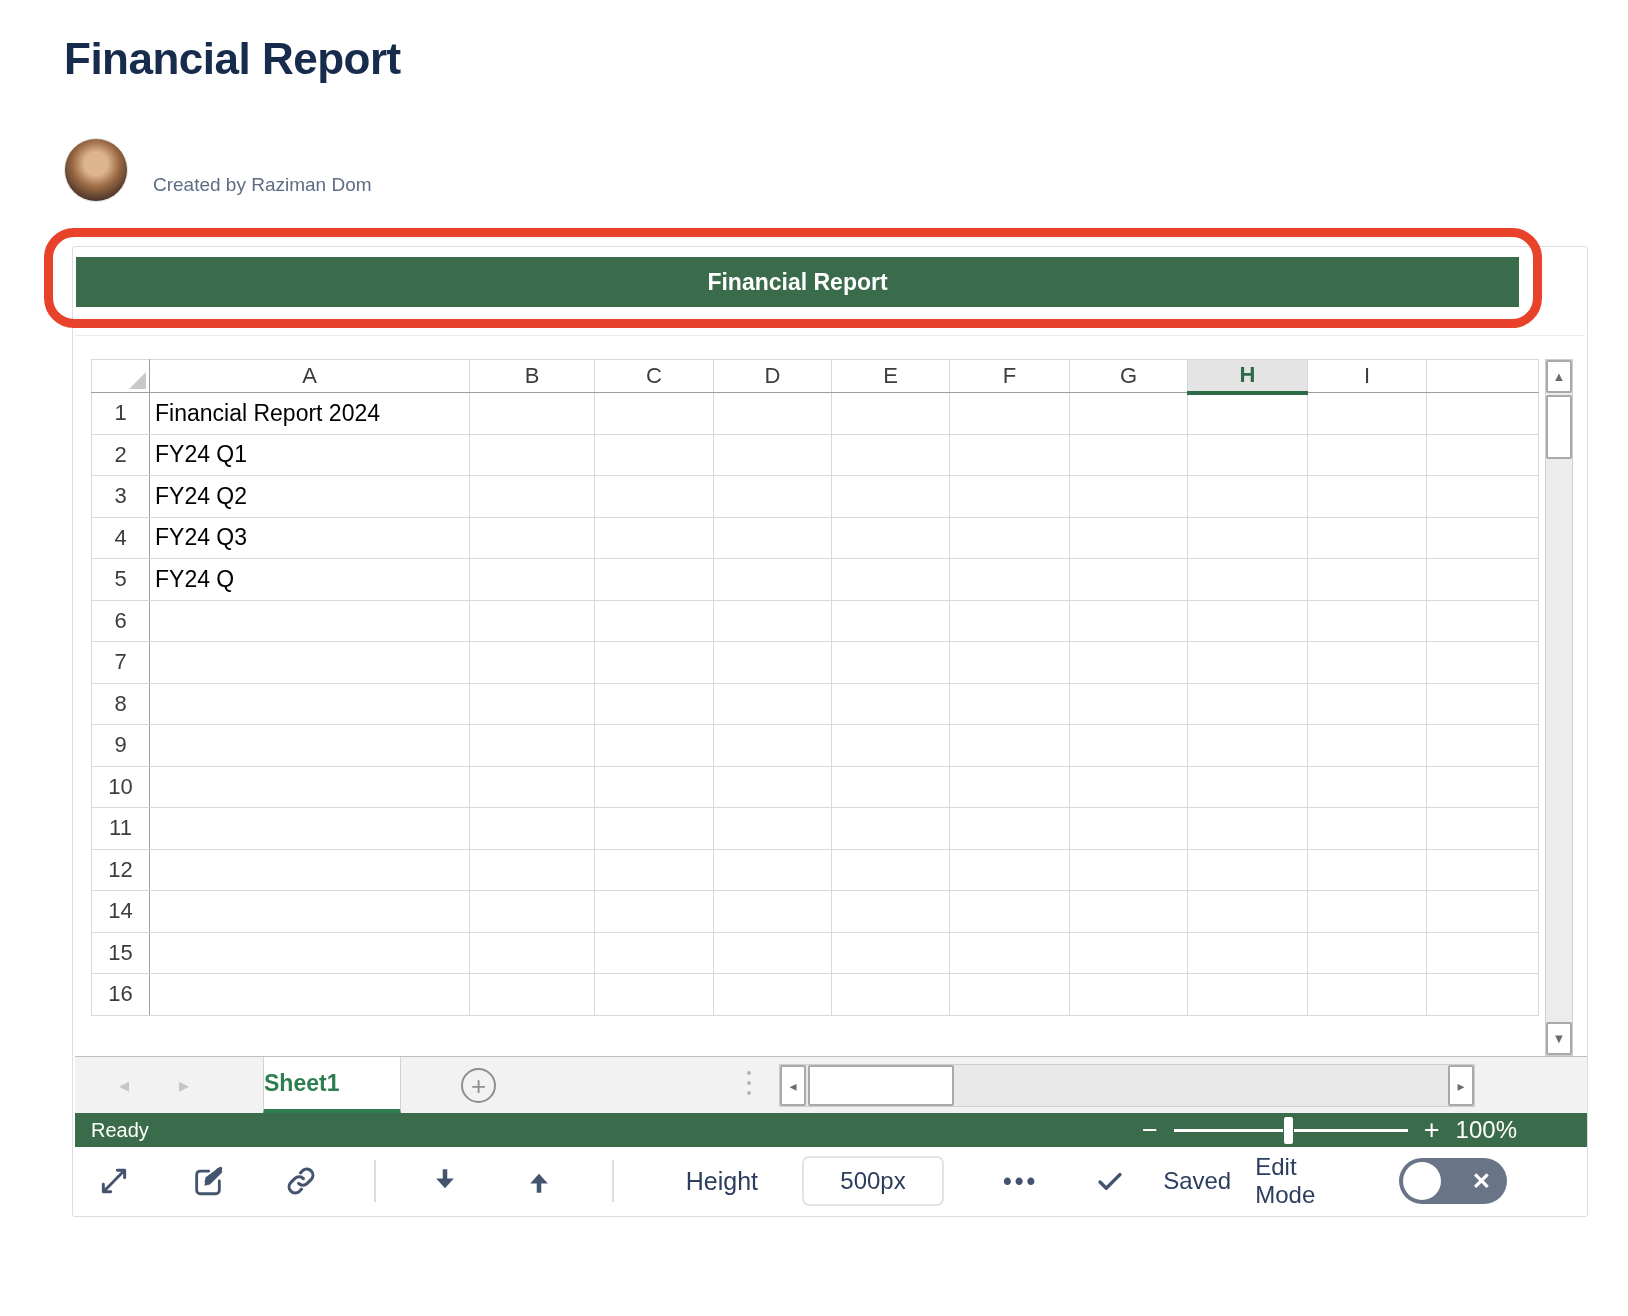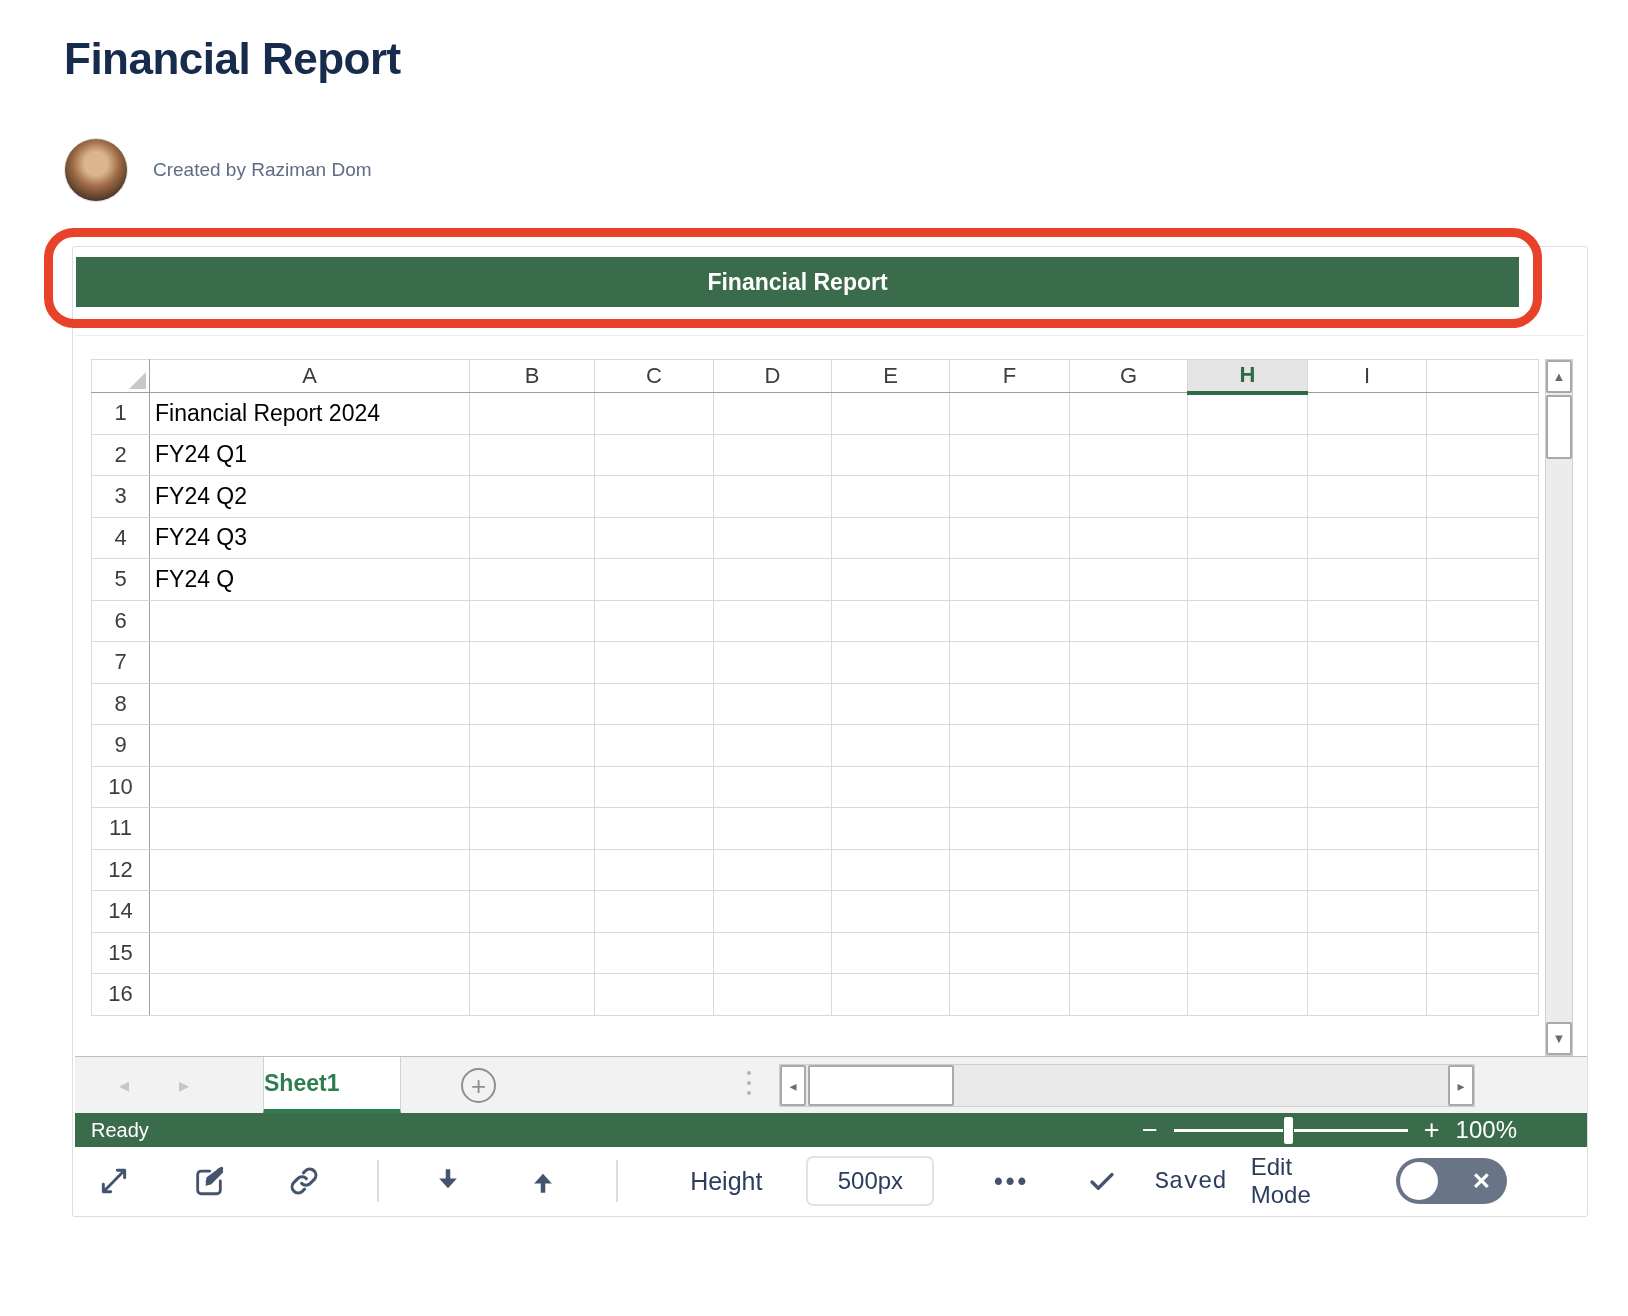--- a/index.html
+++ b/index.html
@@ -3,21 +3,21 @@
 <meta charset="utf-8">
 <style>
   * { margin:0; padding:0; box-sizing:border-box; }
   html,body { background:#ffffff; }
   body { width:1628px; height:1316px; font-family:"Liberation Sans", sans-serif; position:relative; }
   .page { position:relative; width:1628px; height:1316px; background:#fff; overflow:hidden; }
 
   
   .page-title { position:absolute; left:64px; top:34px; font-size:44px; font-weight:600;
     color:#172B4D; letter-spacing:-0.5px; }
-  .byline { position:absolute; left:64px; top:138px; display:flex; align-items:center; gap:25px; }
+  .byline { position:absolute; left:64px; top:138px; display:flex; align-items:flex-end; gap:25px; }
   .avatar { width:64px; height:64px; border-radius:50%; flex:0 0 64px; border:1px solid #e0e0e0;
     background: radial-gradient(circle at 50% 40%, #dcb58d 0 24%, #9c6a44 48%, #53392c 74%, #2e241f 100%); }
   .byline-text { font-size:19px; color:#5E6C84; line-height:34px; }
   .byline-row2 span { margin-right:8px; }
   .byline-row2 .dot { font-size:14px; position:relative; top:-2px; }
 
   
   .annotation { position:absolute; left:44px; top:228px; width:1498px; height:100px;
     border:9px solid #E8432A; border-radius:30px; z-index:6; pointer-events:none; }
 
@@ -93,27 +93,27 @@
   .zlevel { font-size:24px; }
 
   
   .bottom-toolbar { position:absolute; left:2px; top:900px; width:1512px; height:68px;
     display:flex; align-items:center; padding:0 80px 0 18px;gap:24px; }
   .tb { width:44px; height:44px; display:flex; align-items:center; justify-content:center;
     background:none; border:none; margin-right:28px; cursor:pointer; }
   .tb svg { display:block; }
   .divider { width:2px; height:42px; background:#d8dde3; margin:0 24px 0 0; }
   .h-label { font-size:25px; color:#2c3e5d; margin:0 20px 0 24px; }
-  .h-input { width:128px; height:50px; border:2px solid #dfe3e8; border-radius:7px;
+  .h-input { width:142px; height:50px; border:2px solid #dfe3e8; border-radius:7px;
     font-family:"Liberation Sans", sans-serif; font-size:24px; color:#2c3e5d; text-align:center; outline:none; }
   .tb.more { margin-left:26px; margin-right:0; width:56px; }
   .more span { color:#44546E; font-size:25px; letter-spacing:3px; font-weight:700; }
   .spacer { flex:1; }
   .check { display:flex; align-items:center; margin-right:14px; }
-  .saved { font-size:24px; color:#2c3e5d;font-family:Liberation Mono, monospace; }
+  .saved { font-size:24px; color:#2c3e5d; }
   .editmode { font-size:24px; color:#2c3e5d; margin-right:17px; }
   .toggle { position:relative; width:114px; height:46px; border-radius:23px; background:#697586; cursor:pointer; }
   .toggle .knob { position:absolute; left:4px; top:4px; width:38px; height:38px; border-radius:50%; background:#fff; }
   .toggle .tx { position:absolute; right:16px; top:50%; transform:translateY(-50%);
     color:#fff; font-size:23px; font-weight:700; }
 </style>
 </head>
 <body>
 
 <div class="page">

